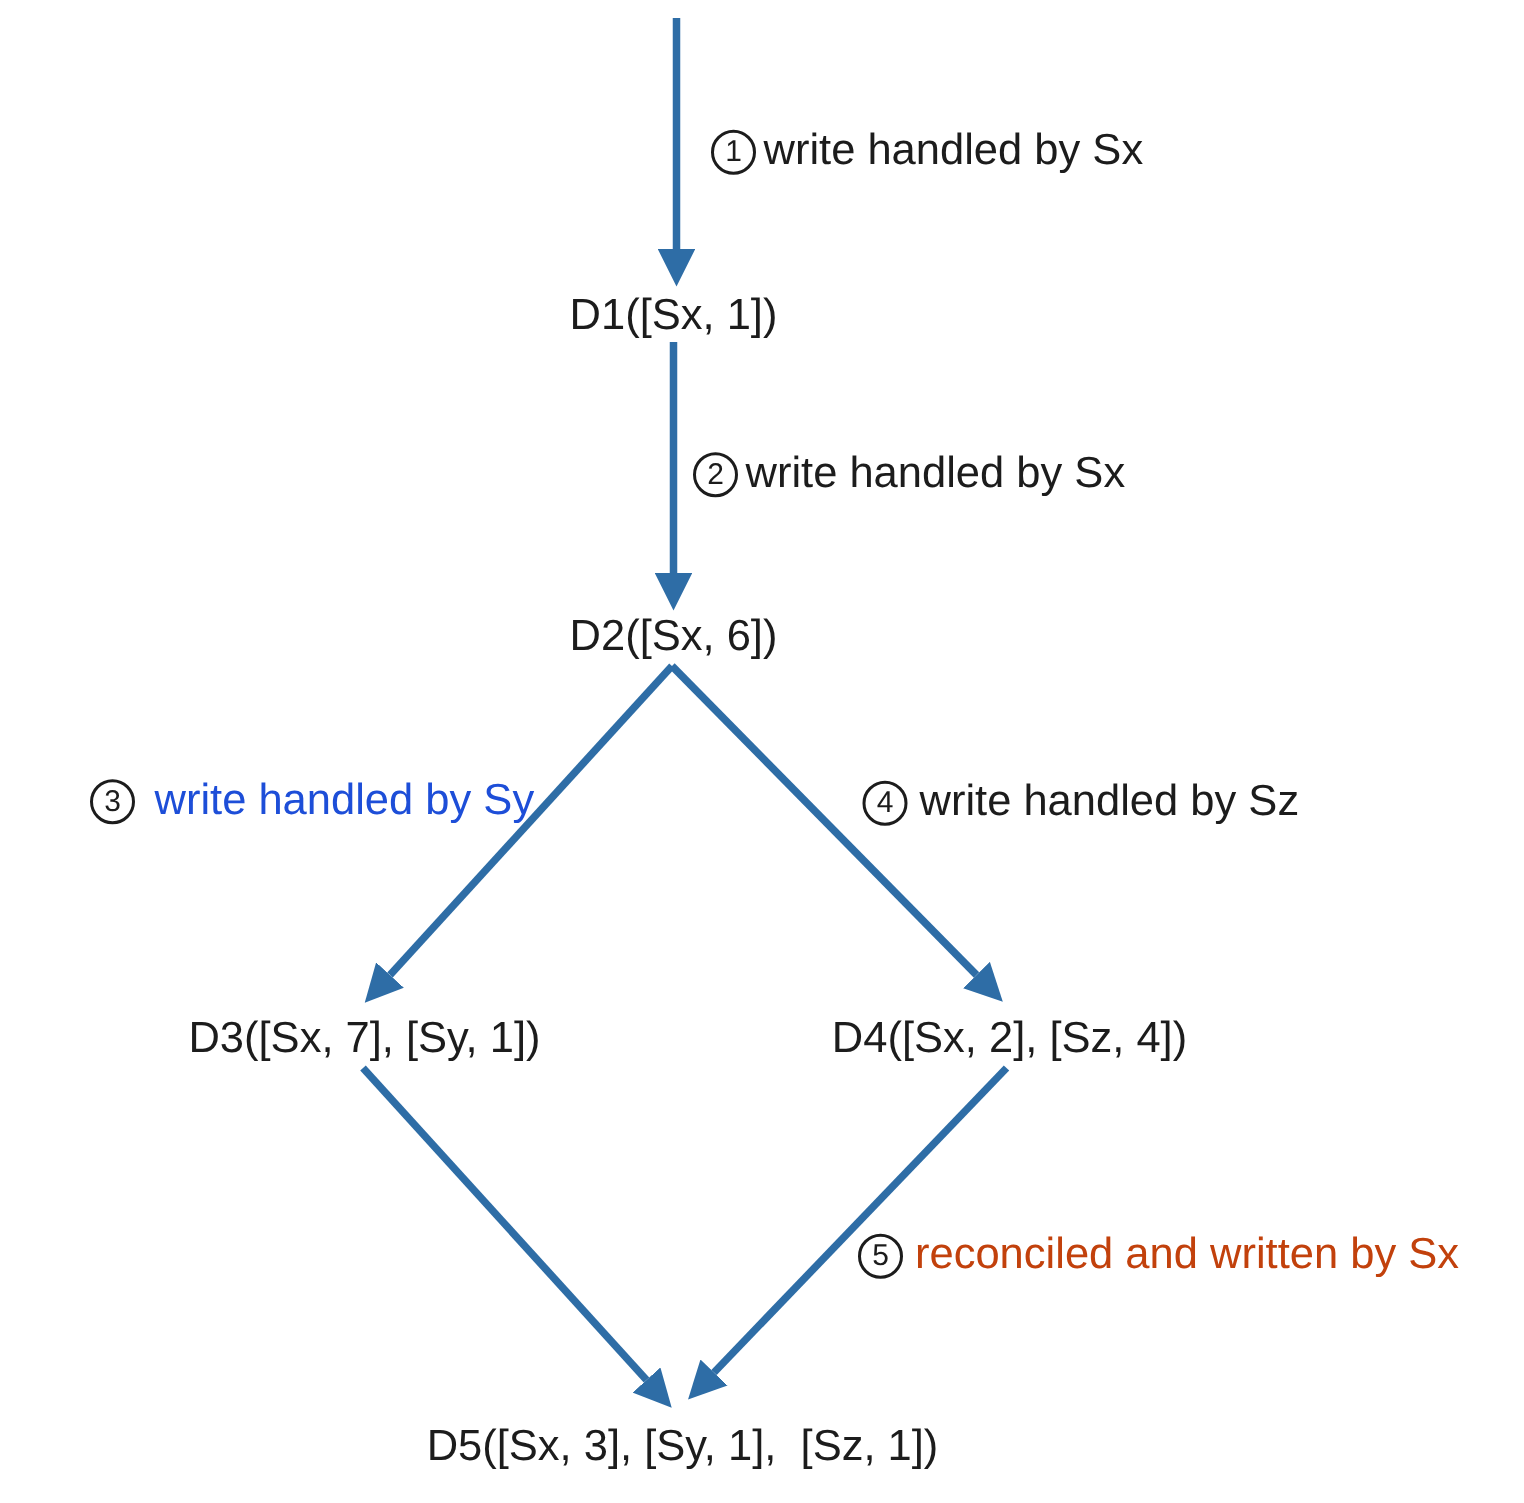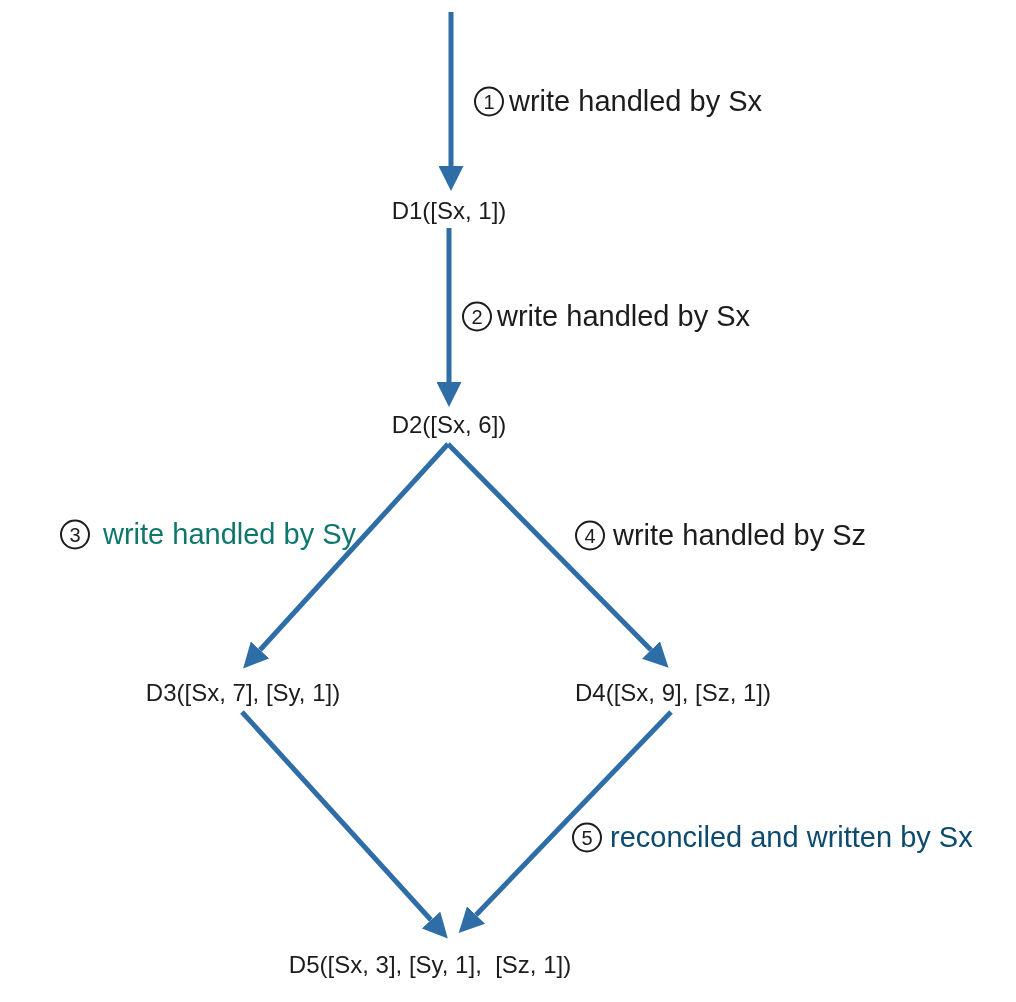--- a/index.html
+++ b/index.html
@@ -19,21 +19,21 @@
   .arrows-layer {
     position: absolute;
     left: 0;
     top: 0;
     width: 1016px;
     height: 1002px;
   }
   .node {
     position: absolute;
     transform: translate(-50%, -50%);
-    font-size: 24px;
+    font-size: 29px;
     letter-spacing: 0px;
     white-space: pre;
     color: #1c1c1c;
   }
   .step {
     position: absolute;
     display: flex;
     align-items: center;
     transform: translateY(-50%);
     white-space: pre;
@@ -74,41 +74,41 @@
     <line class="arrow-line" x1="449" y1="228" x2="449" y2="382" stroke="#2E6DA6" stroke-width="5" marker-end="url(#ah)"></line>
     <line class="arrow-line" x1="448" y1="444" x2="260" y2="650" stroke="#2E6DA6" stroke-width="5" marker-end="url(#ah)"></line>
     <line class="arrow-line" x1="448" y1="444" x2="651" y2="650" stroke="#2E6DA6" stroke-width="5" marker-end="url(#ah)"></line>
     <line class="arrow-line" x1="242" y1="712" x2="431" y2="920" stroke="#2E6DA6" stroke-width="5" marker-end="url(#ah)"></line>
     <line class="arrow-line" x1="671" y1="712" x2="476" y2="915" stroke="#2E6DA6" stroke-width="5" marker-end="url(#ah)"></line>
   </svg>
 
   <div class="node" style="left: 449px; top: 211px; color: rgb(28, 28, 28);">D1([Sx, 1])</div>
   <div class="node" style="left: 449px; top: 425px; color: rgb(28, 28, 28);">D2([Sx, 6])</div>
   <div class="node" style="left: 243px; top: 693px; color: rgb(28, 28, 28);">D3([Sx, 7], [Sy, 1])</div>
-  <div class="node" style="left: 673px; top: 693px; color: rgb(28, 28, 28);">D4([Sx, 9], [Sz, 1])</div>
-  <div class="node" style="left: 430px; top: 965px; color: rgb(28, 28, 28);">D5([Sx, 3], [Sy, 1],  [Sz, 1])</div>
+  <div class="node" style="left: 673px; top: 693px; color: rgb(28, 28, 28);">D4([Sx, 2], [Sz, 4])</div>
+  <div class="node" style="left: 455px; top: 965px; color: rgb(28, 28, 28);">D5([Sx, 3], [Sy, 1],  [Sz, 1])</div>
 
   <div class="step gap-s" style="left:474px; top:101px;">
     <span class="circ">1</span>
     <span class="step-text" style="color: rgb(28, 28, 28);">write handled by Sx</span>
   </div>
 
   <div class="step gap-s" style="left:462px; top:316px;">
     <span class="circ">2</span>
     <span class="step-text" style="color: rgb(28, 28, 28);">write handled by Sx</span>
   </div>
 
   <div class="step gap-l" style="left:60px; top:534px;">
     <span class="circ">3</span>
-    <span class="step-text" style="color: #0f766e;">write handled by Sy</span>
+    <span class="step-text" style="color: #1d4ed8;">write handled by Sy</span>
   </div>
 
   <div class="step gap-m" style="left:575px; top:535px;">
     <span class="circ">4</span>
     <span class="step-text" style="color: rgb(28, 28, 28);">write handled by Sz</span>
   </div>
 
   <div class="step gap-m" style="left:572px; top:837px;">
     <span class="circ">5</span>
-    <span class="step-text" style="color: #0c4a6e;">reconciled and written by Sx</span>
+    <span class="step-text" style="color: #c2410c;">reconciled and written by Sx</span>
   </div>
 
 </div>
 
 </body></html>

